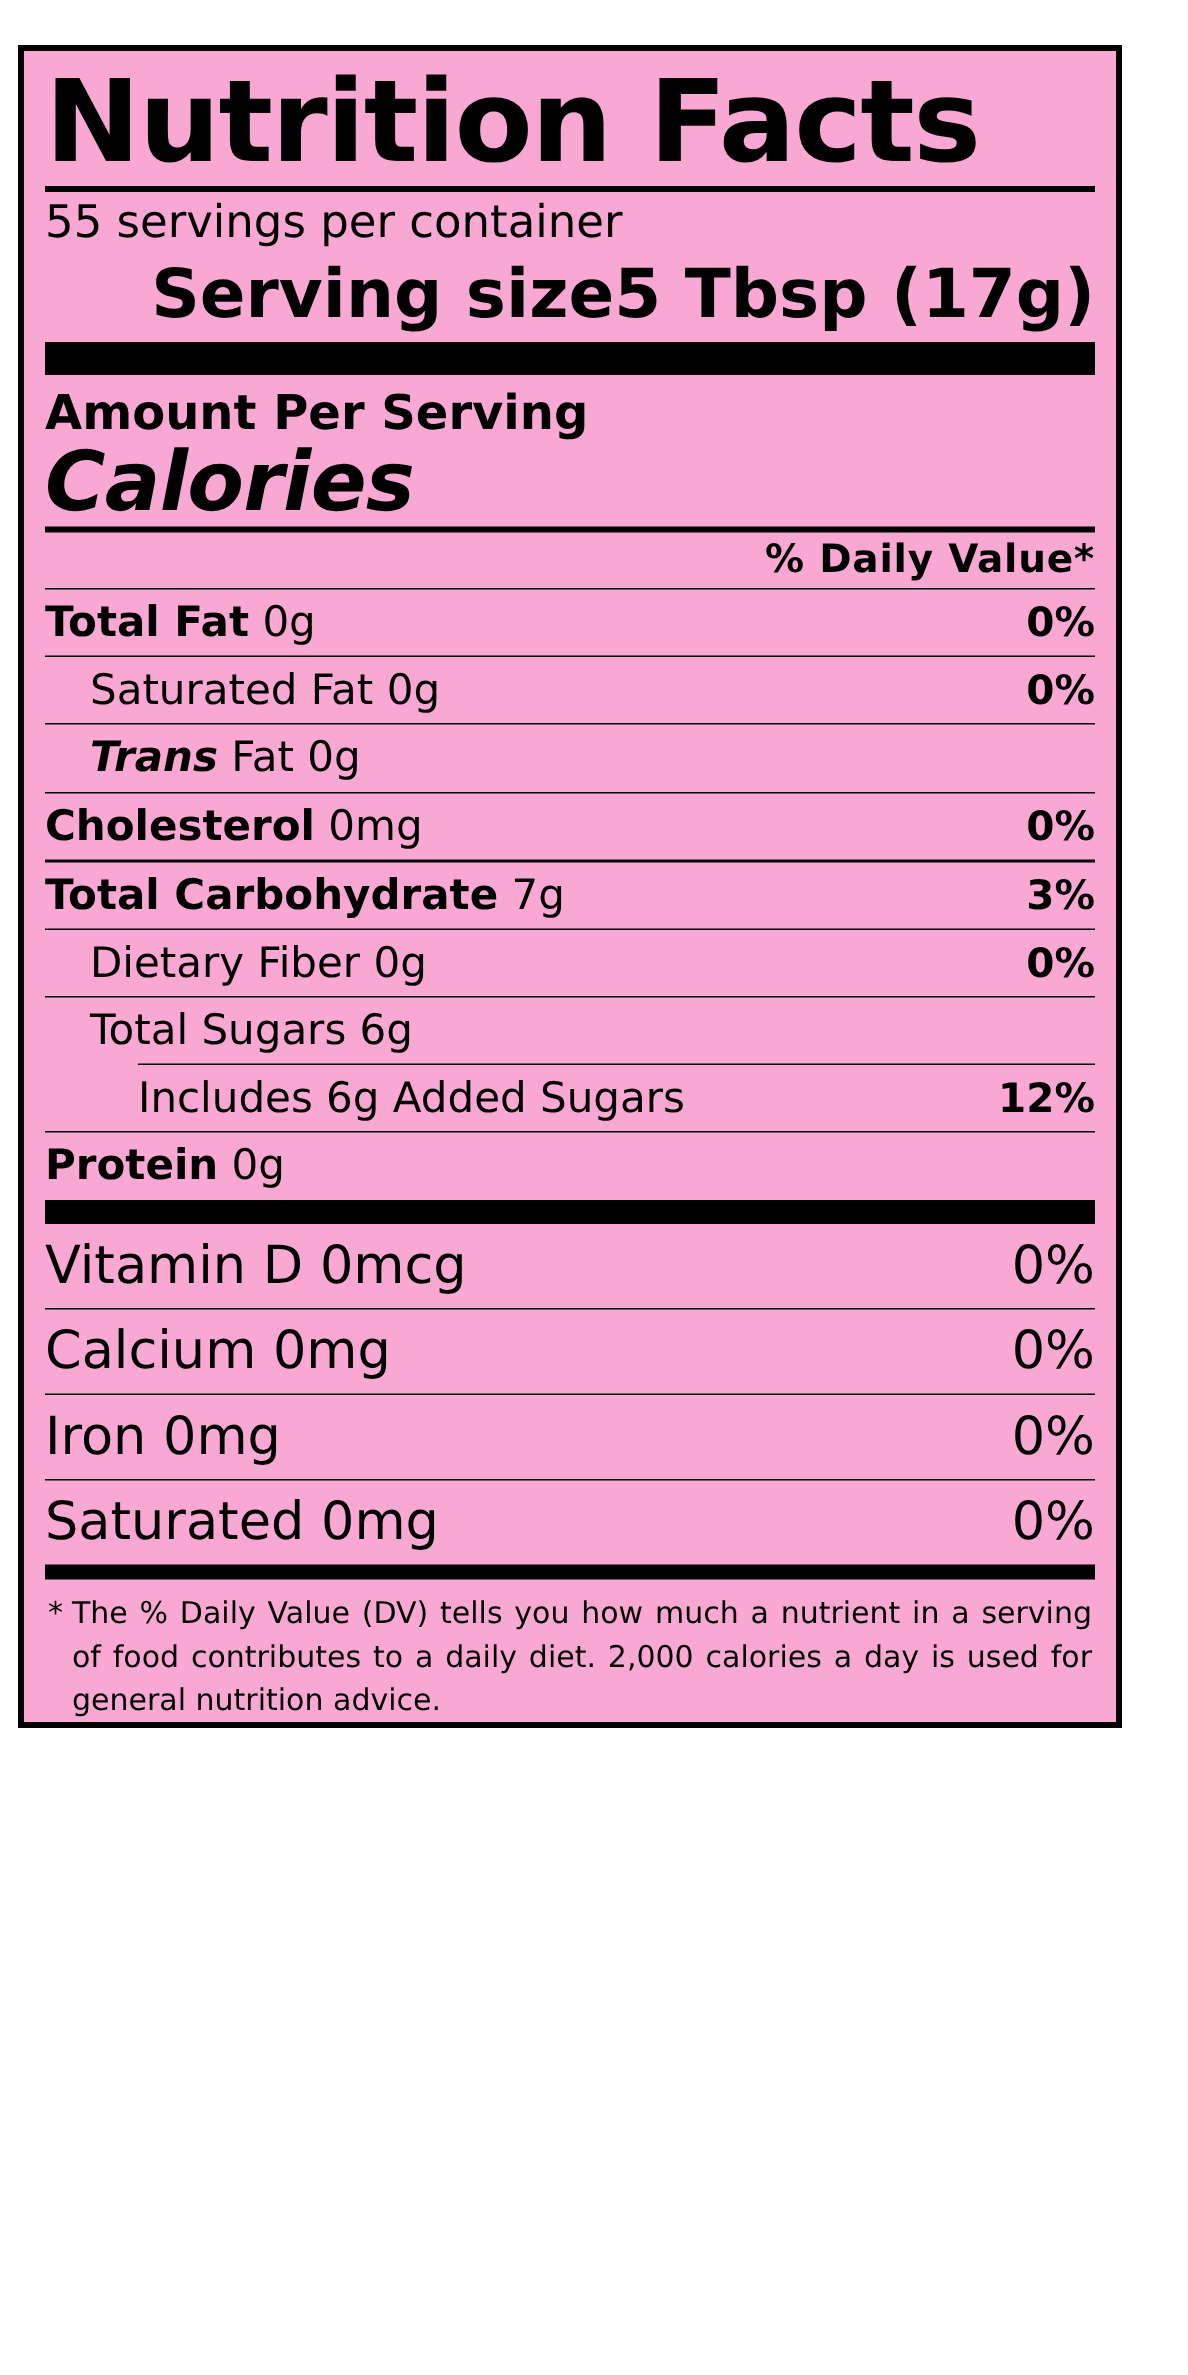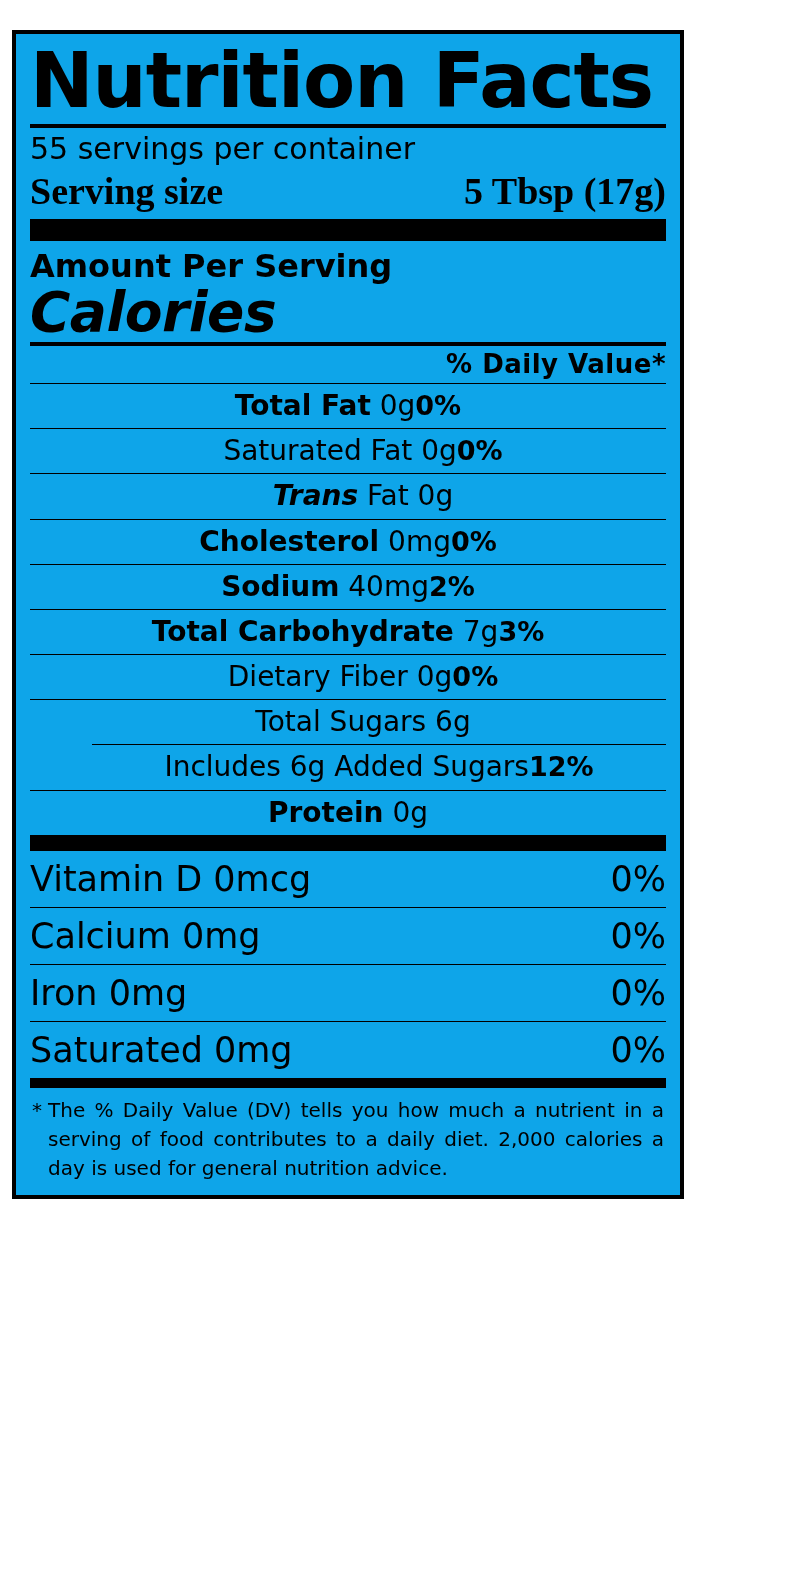--- a/index.html
+++ b/index.html
@@ -12,25 +12,25 @@
     height: 1583px;
     font-family: "DejaVu Sans", sans-serif;
     color: #000000;
     -webkit-font-smoothing: antialiased;
   }
 
   .label-wrap {
     position: absolute;
     left: 12px;
     top: 30px;
-    width: 672px;
+    width: 736px;
     box-sizing: border-box;
     border: 4px solid #000;
-    background: #0ea5e9;
-    padding: 10px 14px 12px 14px;
+    background: #f9a8d4;
+    padding: 10px 14px 0 14px;
   }
 
   
   .rule-thin   { border-top: 1px solid #000; }
   .rule-med    { border-top: 4px solid #000; }
   .rule-thick  { border-top: 10px solid #000; }
   .rule-black  { height: 22px; background: #000; }
   .rule-black-sm { height: 16px; background: #000; }
 
   
@@ -44,26 +44,25 @@
   }
 
   
   .servings-per {
     font-size: 30px;
     line-height: 1.15;
     padding: 4px 0 2px 0;
   }
   .serving-size-row {
     display: flex;
-    justify-content: space-between;
+    justify-content: flex-end;
     align-items: baseline;
-    font-size: 38px;
+    font-size: 45px;
     font-weight: 700;
     padding: 0 0 6px 0;
-    font-family: Liberation Serif, serif;
   }
 
   
   .amount-per {
     font-size: 32px;
     font-weight: 700;
     padding: 6px 0 0 0;
   }
   .calories-row {
     display: flex;
@@ -89,21 +88,21 @@
     text-align: right;
     font-size: 26px;
     font-weight: 700;
     padding: 3px 0 4px 0;
     letter-spacing: 0.5px;
   }
 
   
   .nrow {
     display: flex;
-    justify-content: center;
+    justify-content: space-between;
     align-items: baseline;
     font-size: 28px;
     padding: 6px 0 6px 0;
     line-height: 1.15;
   }
   .nrow .nm { font-weight: 400; }
   .nrow .nm b { font-weight: 700; }
   .nrow .dv { font-weight: 700; font-size: 27px; }
   .indent-1 { padding-left: 30px; }
   .indent-2 { padding-left: 62px; }
@@ -182,24 +181,20 @@
     <span class="dv"></span>
   </div>
   <div class="rule-thin"></div>
 
   <div class="nrow">
     <span class="nm"><b>Cholesterol</b> <span>0mg</span></span>
     <span class="dv">0%</span>
   </div>
   <div class="rule-thin"></div>
 
-  <div class="nrow">
-    <span class="nm"><b>Sodium</b> <span>40mg</span></span>
-    <span class="dv">2%</span>
-  </div>
   <div class="rule-thin"></div>
 
   <div class="nrow">
     <span class="nm"><b>Total Carbohydrate</b> <span>7g</span></span>
     <span class="dv">3%</span>
   </div>
   <div class="rule-thin"></div>
 
   <div class="nrow indent-1">
     <span class="nm">Dietary Fiber 0g</span>

